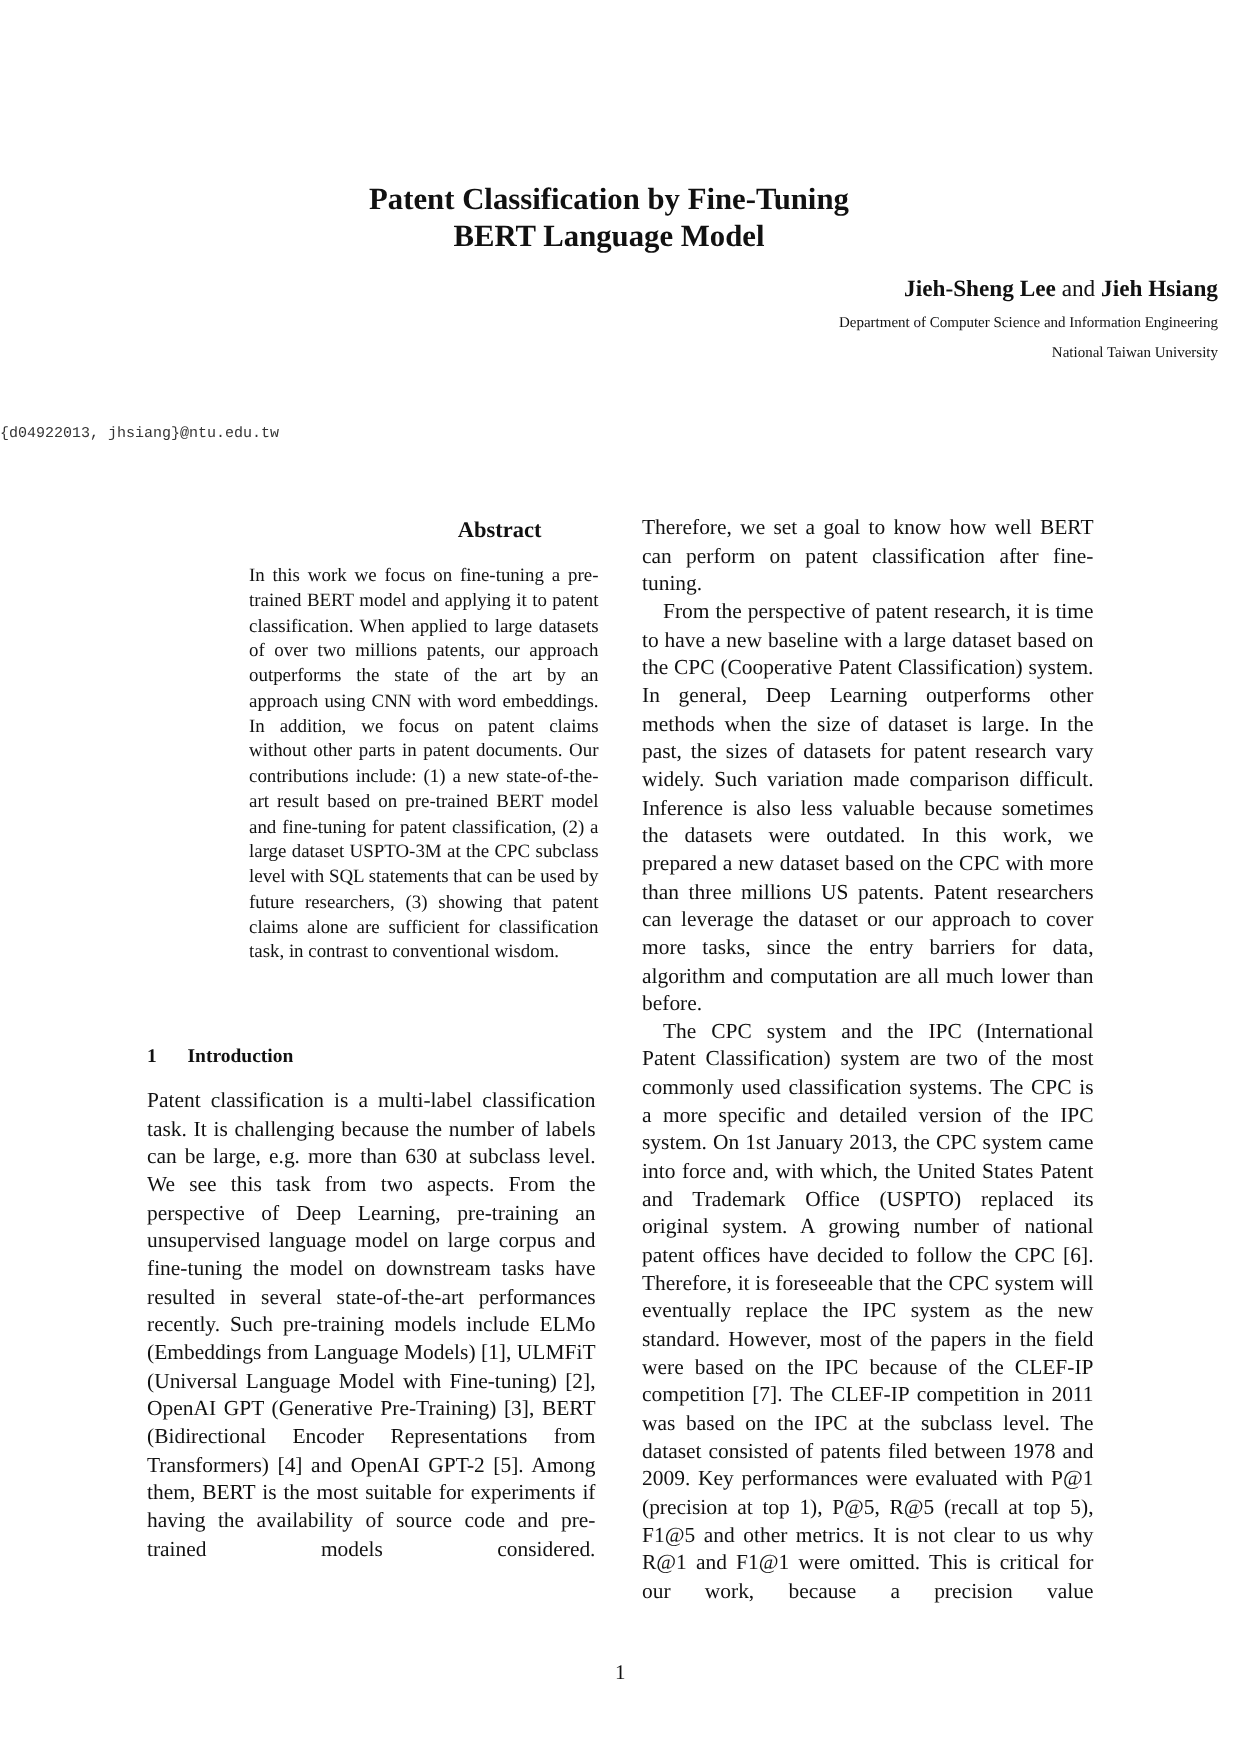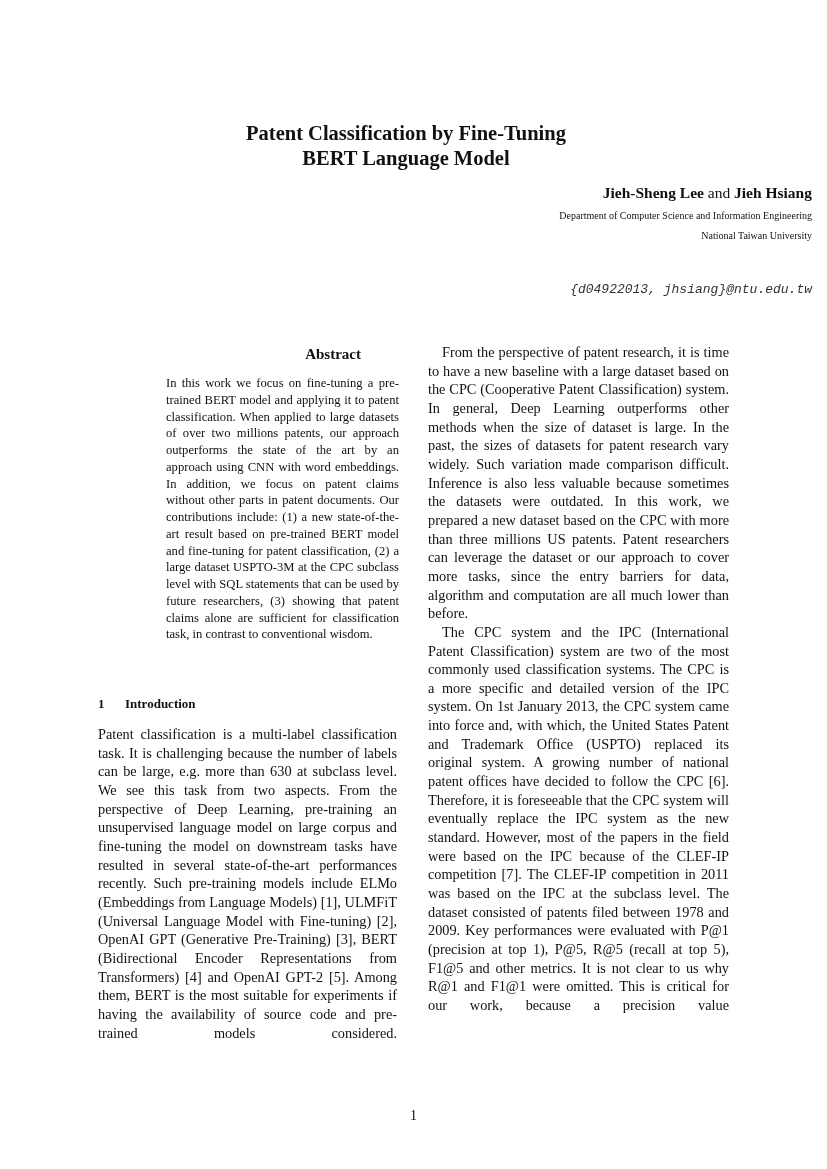--- a/index.html
+++ b/index.html
@@ -5,23 +5,23 @@
   html, body { margin: 0; padding: 0; background: #ffffff; }
   body { width: 827px; height: 1169px; position: relative; overflow: hidden;
          font-family: "Liberation Serif", "DejaVu Serif", serif; color: #111; }
   .title { position: absolute; top: 97px; left: 0; width: 812px; text-align: center;
            font-weight: bold; font-size: 20.5px; line-height: 25px; margin-top: 24px; }
   .authors { position: absolute; top: 183px; left: 0; width: 812px; text-align: right;
              font-size: 15.5px; line-height: 20px; }
   .authors b { font-weight: bold; }
   .affil { position: absolute; top: 206px; left: 0; width: 812px; text-align: right;
            font-size: 10px; line-height: 19.5px; }
-  .email { position: absolute; top: 282px; left: 0; width: 812px; text-align: right;
-           font-family: "Liberation Mono", "DejaVu Sans Mono", monospace; font-size: 13px;
-           color: #333; line-height: 16px; font-style: italic; }
+  .email { position: absolute; top: 282px; left: 0; width: 812px; text-align: left;
+           font-family: "Liberation Mono", "DejaVu Sans Mono", monospace; font-size: 10px;
+           color: #333; line-height: 16px; }
   .abs-head { position: absolute; top: 344px; left: 118px; width: 243px; text-align: right;
               font-weight: bold; font-size: 15px; line-height: 20px; }
   .abs-body { position: absolute; top: 375px; left: 126px; width: 233px;
               font-size: 12.6px; line-height: 16.75px; text-align: justify; margin-left: 40px; }
   .sec-head { position: absolute; top: 694px; left: 98px; width: 300px;
               font-weight: bold; font-size: 13px; line-height: 20px; }
   .sec-head .num { display: inline-block; width: 27px; }
   .col-left { position: absolute; top: 725px; left: 98px; width: 299px;
               font-size: 14.3px; line-height: 18.65px; text-align: justify; }
   .col-right { position: absolute; top: 343px; left: 428px; width: 301px;
@@ -52,17 +52,18 @@
 <div class="abs-head">Abstract</div>
 <p class="abs-body">In this work we focus on fine-tuning a pre-trained BERT model and applying it to patent classification. When applied to large datasets of over two millions patents, our approach outperforms the state of the art by an approach using CNN with word embeddings. In addition, we focus on patent claims without other parts in patent documents. Our contributions include: (1) a new state-of-the-art result based on pre-trained BERT model and fine-tuning for patent classification, (2) a large dataset USPTO-3M at the CPC subclass level with SQL statements that can be used by future researchers, (3) showing that patent claims alone are sufficient for classification task, in contrast to conventional wisdom.</p>
 
 <div class="sec-head"><span class="num">1</span><span>Introduction</span></div>
 
 <div class="col-left">
   <p class="last-justify">Patent classification is a multi-label classification task. It is challenging because the number of labels can be large, e.g. more than 630 at subclass level. We see this task from two aspects. From the perspective of Deep Learning, pre-training an unsupervised language model on large corpus and fine-tuning the model on downstream tasks have resulted in several state-of-the-art performances recently. Such pre-training models include ELMo (Embeddings from Language Models) [1], ULMFiT (Universal Language Model with Fine-tuning) [2], OpenAI GPT (Generative Pre-Training) [3], BERT (Bidirectional Encoder Representations from Transformers) [4] and OpenAI GPT-2 [5]. Among them, BERT is the most suitable for experiments if having the availability of source code and pre-trained models considered.</p>
 </div>
 
 <div class="col-right">
+  <p>Therefore, we set a goal to know how well BERT can perform on patent classification after fine-tuning.</p>
   <p class="indent">From the perspective of patent research, it is time to have a new baseline with a large dataset based on the CPC (Cooperative Patent Classification) system. In general, Deep Learning outperforms other methods when the size of dataset is large. In the past, the sizes of datasets for patent research vary widely. Such variation made comparison difficult. Inference is also less valuable because sometimes the datasets were outdated. In this work, we prepared a new dataset based on the CPC with more than three millions US patents. Patent researchers can leverage the dataset or our approach to cover more tasks, since the entry barriers for data, algorithm and computation are all much lower than before.</p>
   <p class="indent last-justify">The CPC system and the IPC (International Patent Classification) system are two of the most commonly used classification systems. The CPC is a more specific and detailed version of the IPC system. On 1st January 2013, the CPC system came into force and, with which, the United States Patent and Trademark Office (USPTO) replaced its original system. A growing number of national patent offices have decided to follow the CPC [6]. Therefore, it is foreseeable that the CPC system will eventually replace the IPC system as the new standard. However, most of the papers in the field were based on the IPC because of the CLEF-IP competition [7]. The CLEF-IP competition in 2011 was based on the IPC at the subclass level. The dataset consisted of patents filed between 1978 and 2009. Key performances were evaluated with P@1 (precision at top 1), P@5, R@5 (recall at top 5), F1@5 and other metrics. It is not clear to us why R@1 and F1@1 were omitted. This is critical for our work, because a precision value</p>
 </div>
 
 <div class="page-num">1</div>
 
 </body></html>

